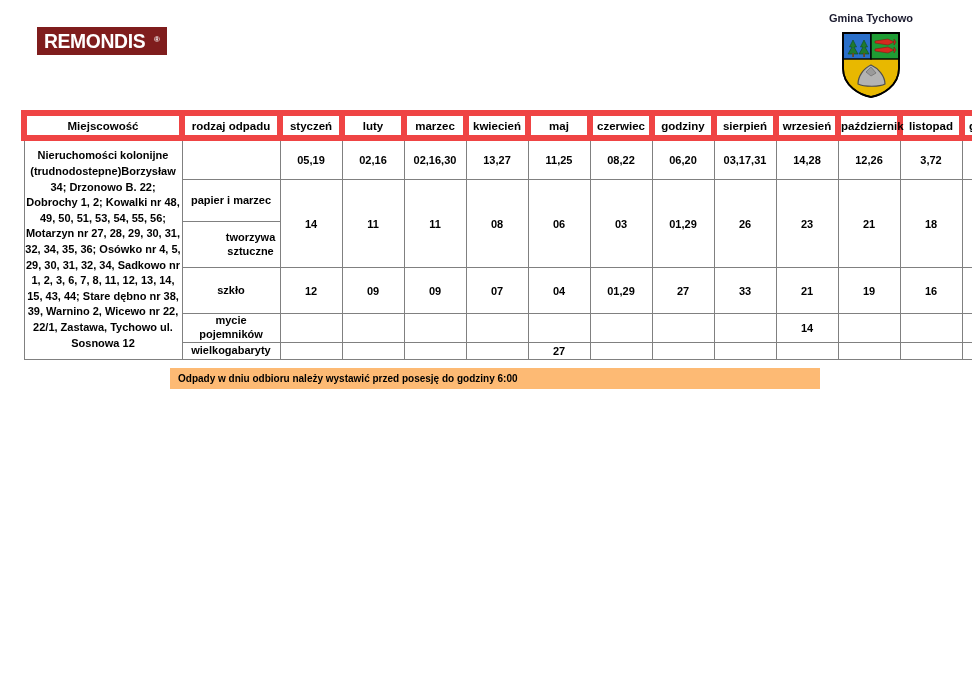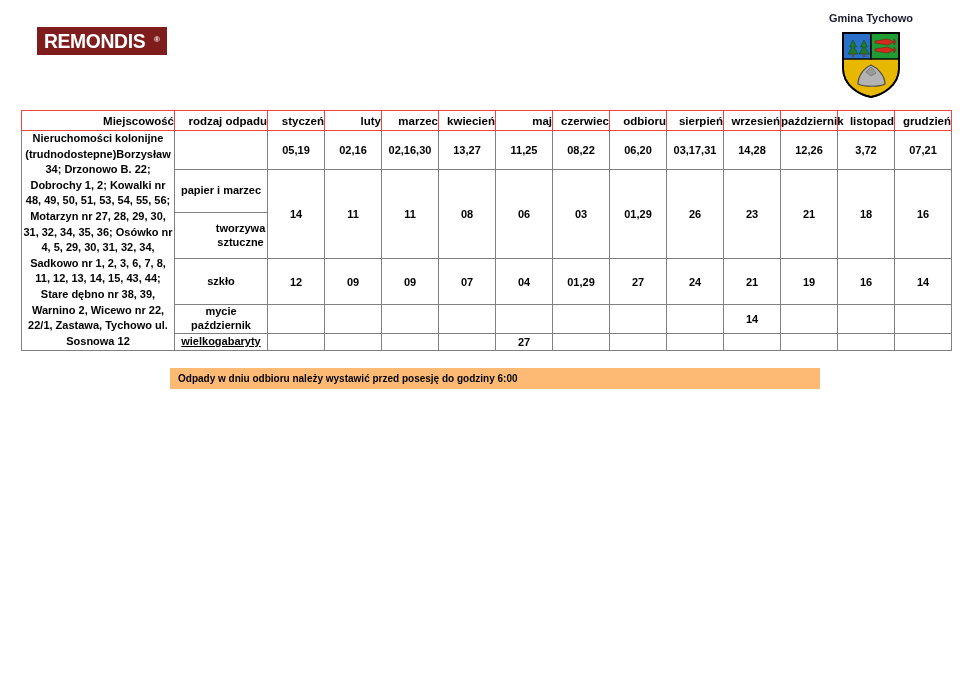--- a/index.html
+++ b/index.html
@@ -90,25 +90,24 @@
   table.schedule td {
     border: 1px solid #808080;
     font-size: 11px;
     font-weight: bold;
     text-align: center;
     vertical-align: middle;
     padding: 0;
     background: #ffffff;
   }
   table.schedule thead th {
-    border: 1px solid #ef4444;
+    border: 6px solid #ef4444;
     height: 19px;
     font-size: 11.5px;
     white-space: nowrap;
-    text-align: right;
   }
   th.col-place { width: 152px; font-size: 12px; }
   th.col-kind  { width: 92px; }
   th.col-month { width: 56px; }
 
   td.place-cell {
     border: 1px solid #000000;
     text-align: left;
     vertical-align: top;
     padding: 6px 4px 4px 5px;
@@ -127,21 +126,21 @@
     font-weight: bold;
     color: #000000;
   }
 
   
   .k-mixed  { background: #000000; color: #ffffff; }
   .k-paper  { background: #22c3ef; color: #000000; }
   .k-plast  { background: #ffff00; color: #000000; }
   .k-glass  { background: #008000; color: #000000; }
   .k-wash   { background: #8fadd4; color: #000000; font-size: 10.5px; }
-  .k-bulky  { background: #e3760d; color: #000000; text-decoration: underline; }
+  .k-bulky  { background: #e3760d; color: #000000; }
 
   .row-mixed td.date-cell { height: 38px; }
   .row-paper td.kind-cell { height: 41px; }
   .row-plast td.kind-cell { height: 45px; padding-left: 39px; }
   .row-glass td.date-cell,
   .row-glass td.kind-cell { height: 45px; }
   .row-wash  td { height: 23px; }
   .row-bulky td { height: 16px; }
 
   
@@ -201,21 +200,21 @@
     <thead>
       <tr>
         <th class="col-place">Miejscowość</th>
         <th class="col-kind">rodzaj odpadu</th>
         <th class="col-month">styczeń</th>
         <th class="col-month">luty</th>
         <th class="col-month">marzec</th>
         <th class="col-month">kwiecień</th>
         <th class="col-month">maj</th>
         <th class="col-month">czerwiec</th>
-        <th class="col-month">odbioru</th>
+        <th class="col-month">godziny</th>
         <th class="col-month">sierpień</th>
         <th class="col-month">wrzesień</th>
         <th class="col-month">październik</th>
         <th class="col-month">listopad</th>
         <th class="col-month">grudzień</th>
       </tr>
     </thead>
     <tbody>
 
       <tr class="row-mixed">
@@ -257,29 +256,29 @@
 
       <tr class="row-glass">
         <td class="kind-cell k-glass">szkło</td>
         <td class="date-cell">12</td>
         <td class="date-cell">09</td>
         <td class="date-cell">09</td>
         <td class="date-cell">07</td>
         <td class="date-cell">04</td>
         <td class="date-cell">01,29</td>
         <td class="date-cell">27</td>
-        <td class="date-cell">24</td>
+        <td class="date-cell">33</td>
         <td class="date-cell">21</td>
         <td class="date-cell">19</td>
         <td class="date-cell">16</td>
         <td class="date-cell">14</td>
       </tr>
 
       <tr class="row-wash">
-        <td class="kind-cell k-wash">mycie październik</td>
+        <td class="kind-cell k-wash">mycie pojemników</td>
         <td class="date-cell"></td>
         <td class="date-cell"></td>
         <td class="date-cell"></td>
         <td class="date-cell"></td>
         <td class="date-cell"></td>
         <td class="date-cell"></td>
         <td class="date-cell"></td>
         <td class="date-cell"></td>
         <td class="date-cell">14</td>
         <td class="date-cell"></td>

